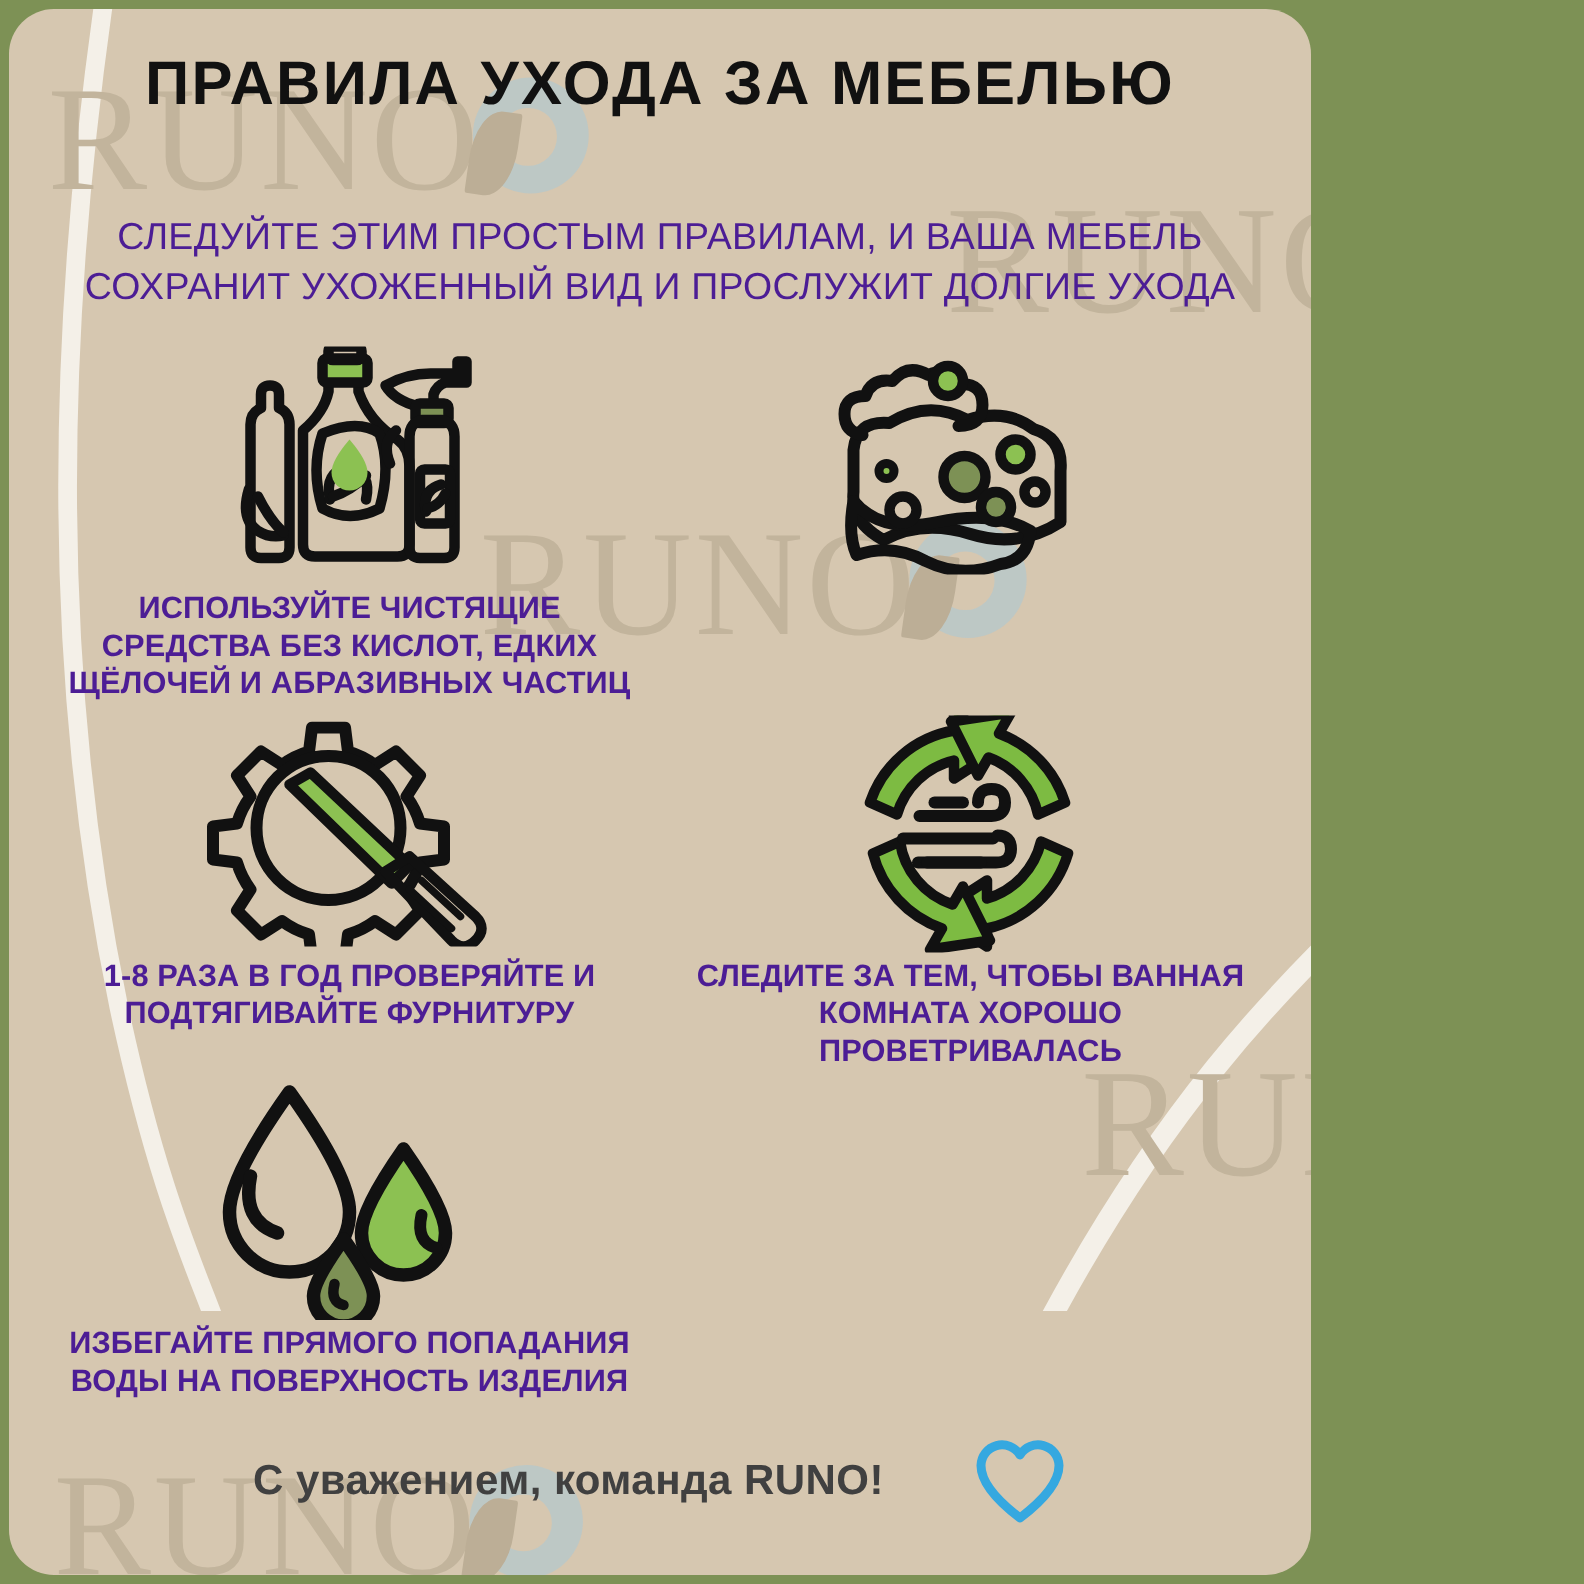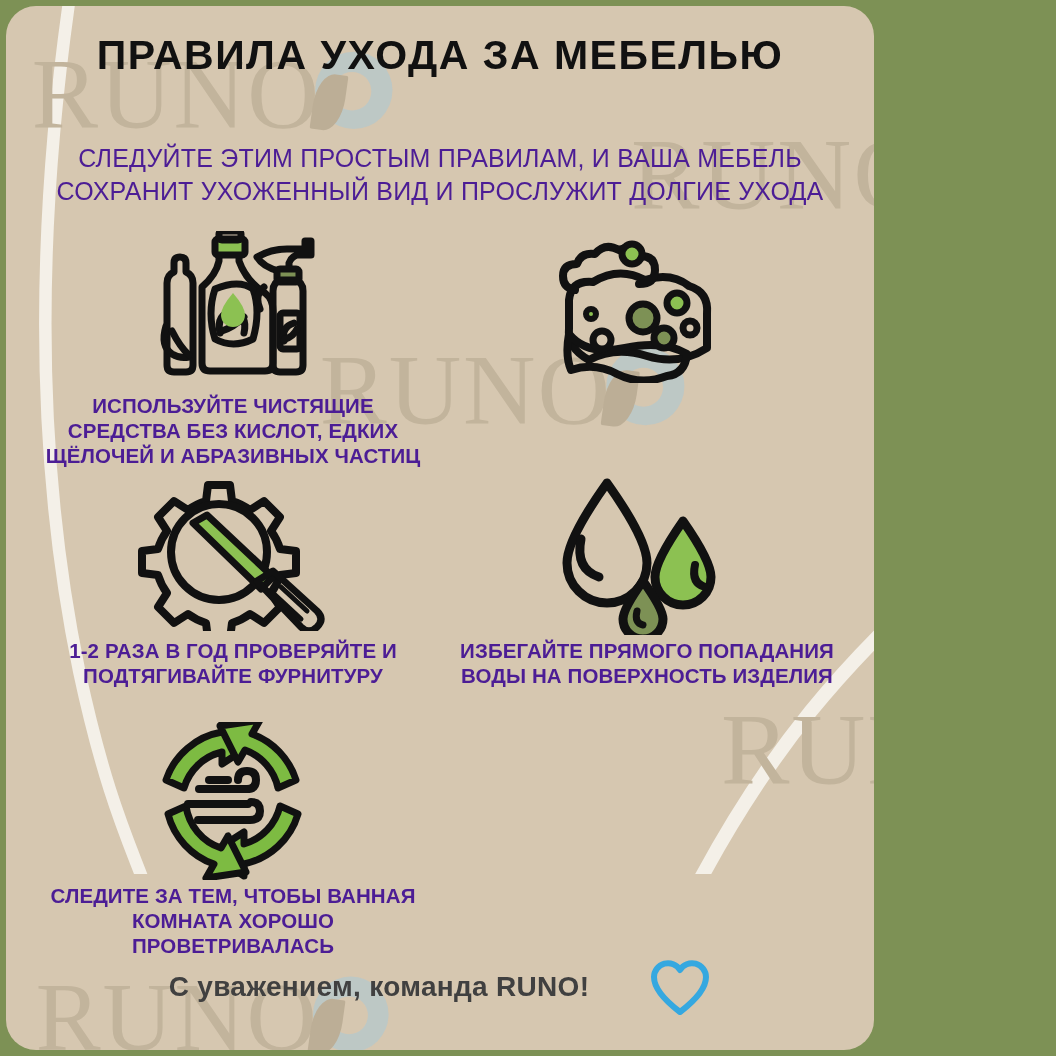--- a/index.html
+++ b/index.html
@@ -240,35 +240,21 @@
               <g>
                 <path d="M60 42 l14 -8 l66 62 l-12 12 Z" fill="#8cc152" stroke="#111" stroke-width="7" stroke-linejoin="round"></path>
                 <path d="M124 100 l16 -10 l44 40 q8 8 0 16 q-8 8 -16 0 Z" fill="none" stroke="#111" stroke-width="7" stroke-linejoin="round"></path>
                 <g stroke="#111" stroke-width="5" stroke-linecap="round">
                   <line x1="140" y1="112" x2="168" y2="138"></line>
                   <line x1="148" y1="106" x2="174" y2="130"></line>
                 </g>
               </g>
             </svg>
           </div>
-          <div class="caption">1-2 РАЗА В ГОД ПРОВЕРЯЙТЕ И ПОДТЯГИВАЙТЕ ФУРНИТУРУ</div>
-        </div>
-
-        <div class="cell cell-l">
-          <div class="icon-wrap">
-            <svg width="185" height="158" viewBox="0 0 185 158">
-              <path d="M52 6 Q12 62 12 86 a40 40 0 0 0 80 0 Q92 62 52 6 Z" fill="none" stroke="#111" stroke-width="9" stroke-linejoin="round"></path>
-              <path d="M26 62 q-6 30 18 38" fill="none" stroke="#111" stroke-width="9" stroke-linecap="round"></path>
-              <path d="M128 44 Q100 84 100 100 a28 28 0 0 0 56 0 Q156 84 128 44 Z" fill="#8cc152" stroke="#111" stroke-width="9" stroke-linejoin="round"></path>
-              <path d="M140 88 q-4 18 10 22" fill="none" stroke="#111" stroke-width="8" stroke-linecap="round"></path>
-              <path d="M88 104 Q68 132 68 142 a20 20 0 0 0 40 0 Q108 132 88 104 Z" fill="#7d9155" stroke="#111" stroke-width="9" stroke-linejoin="round"></path>
-              <path d="M82 134 q-3 12 6 14" fill="none" stroke="#111" stroke-width="7" stroke-linecap="round"></path>
-            </svg>
-          </div>
-          <div class="caption">ИЗБЕГАЙТЕ ПРЯМОГО ПОПАДАНИЯ ВОДЫ НА ПОВЕРХНОСТЬ ИЗДЕЛИЯ</div>
+          <div class="caption">1-8 РАЗА В ГОД ПРОВЕРЯЙТЕ И ПОДТЯГИВАЙТЕ ФУРНИТУРУ</div>
         </div>
 
         <div class="cell cell-r">
           <div class="icon-wrap">
             <svg width="195" height="158" viewBox="0 0 195 158">
               <g fill="#7dbb42" stroke="#111" stroke-width="7" stroke-linejoin="round">
                 <path d="M30 58 A72 72 0 0 1 86 10 l0 -12 l34 22 l-34 22 l0 -12
                          A52 52 0 0 0 48 66 Z"></path>
                 <path d="M160 58 A72 72 0 0 0 116 12 l8 -14 l-40 6 l18 36 l7 -12
                          A52 52 0 0 1 142 66 Z"></path>
@@ -282,20 +268,34 @@
                 <path d="M102 58 q0 -9 9 -9 q9 0 9 9 q0 9 -9 9 l-48 0"></path>
                 <line x1="52" y1="82" x2="112" y2="82"></line>
                 <path d="M62 98 l52 0 q10 0 10 -9 q0 -9 -9 -9"></path>
                 <line x1="68" y1="98" x2="104" y2="98"></line>
               </g>
             </svg>
           </div>
           <div class="caption">СЛЕДИТЕ ЗА ТЕМ, ЧТОБЫ ВАННАЯ КОМНАТА ХОРОШО ПРОВЕТРИВАЛАСЬ</div>
         </div>
 
+        <div class="cell cell-l">
+          <div class="icon-wrap">
+            <svg width="185" height="158" viewBox="0 0 185 158">
+              <path d="M52 6 Q12 62 12 86 a40 40 0 0 0 80 0 Q92 62 52 6 Z" fill="none" stroke="#111" stroke-width="9" stroke-linejoin="round"></path>
+              <path d="M26 62 q-6 30 18 38" fill="none" stroke="#111" stroke-width="9" stroke-linecap="round"></path>
+              <path d="M128 44 Q100 84 100 100 a28 28 0 0 0 56 0 Q156 84 128 44 Z" fill="#8cc152" stroke="#111" stroke-width="9" stroke-linejoin="round"></path>
+              <path d="M140 88 q-4 18 10 22" fill="none" stroke="#111" stroke-width="8" stroke-linecap="round"></path>
+              <path d="M88 104 Q68 132 68 142 a20 20 0 0 0 40 0 Q108 132 88 104 Z" fill="#7d9155" stroke="#111" stroke-width="9" stroke-linejoin="round"></path>
+              <path d="M82 134 q-3 12 6 14" fill="none" stroke="#111" stroke-width="7" stroke-linecap="round"></path>
+            </svg>
+          </div>
+          <div class="caption">ИЗБЕГАЙТЕ ПРЯМОГО ПОПАДАНИЯ ВОДЫ НА ПОВЕРХНОСТЬ ИЗДЕЛИЯ</div>
+        </div>
+
       </div>
 
       <div class="footer">
         <div class="sign">С уважением, команда RUNO!</div>
         <svg class="heart" viewBox="0 0 62 58">
           <path d="M31 54 C 10 38 5 27 5 19 A14 14 0 0 1 31 12 A14 14 0 0 1 57 19 C 57 27 52 38 31 54 Z" fill="none" stroke="#35a8e0" stroke-width="6" stroke-linejoin="round" stroke-linecap="round"></path>
         </svg>
       </div>
 
     </div>

